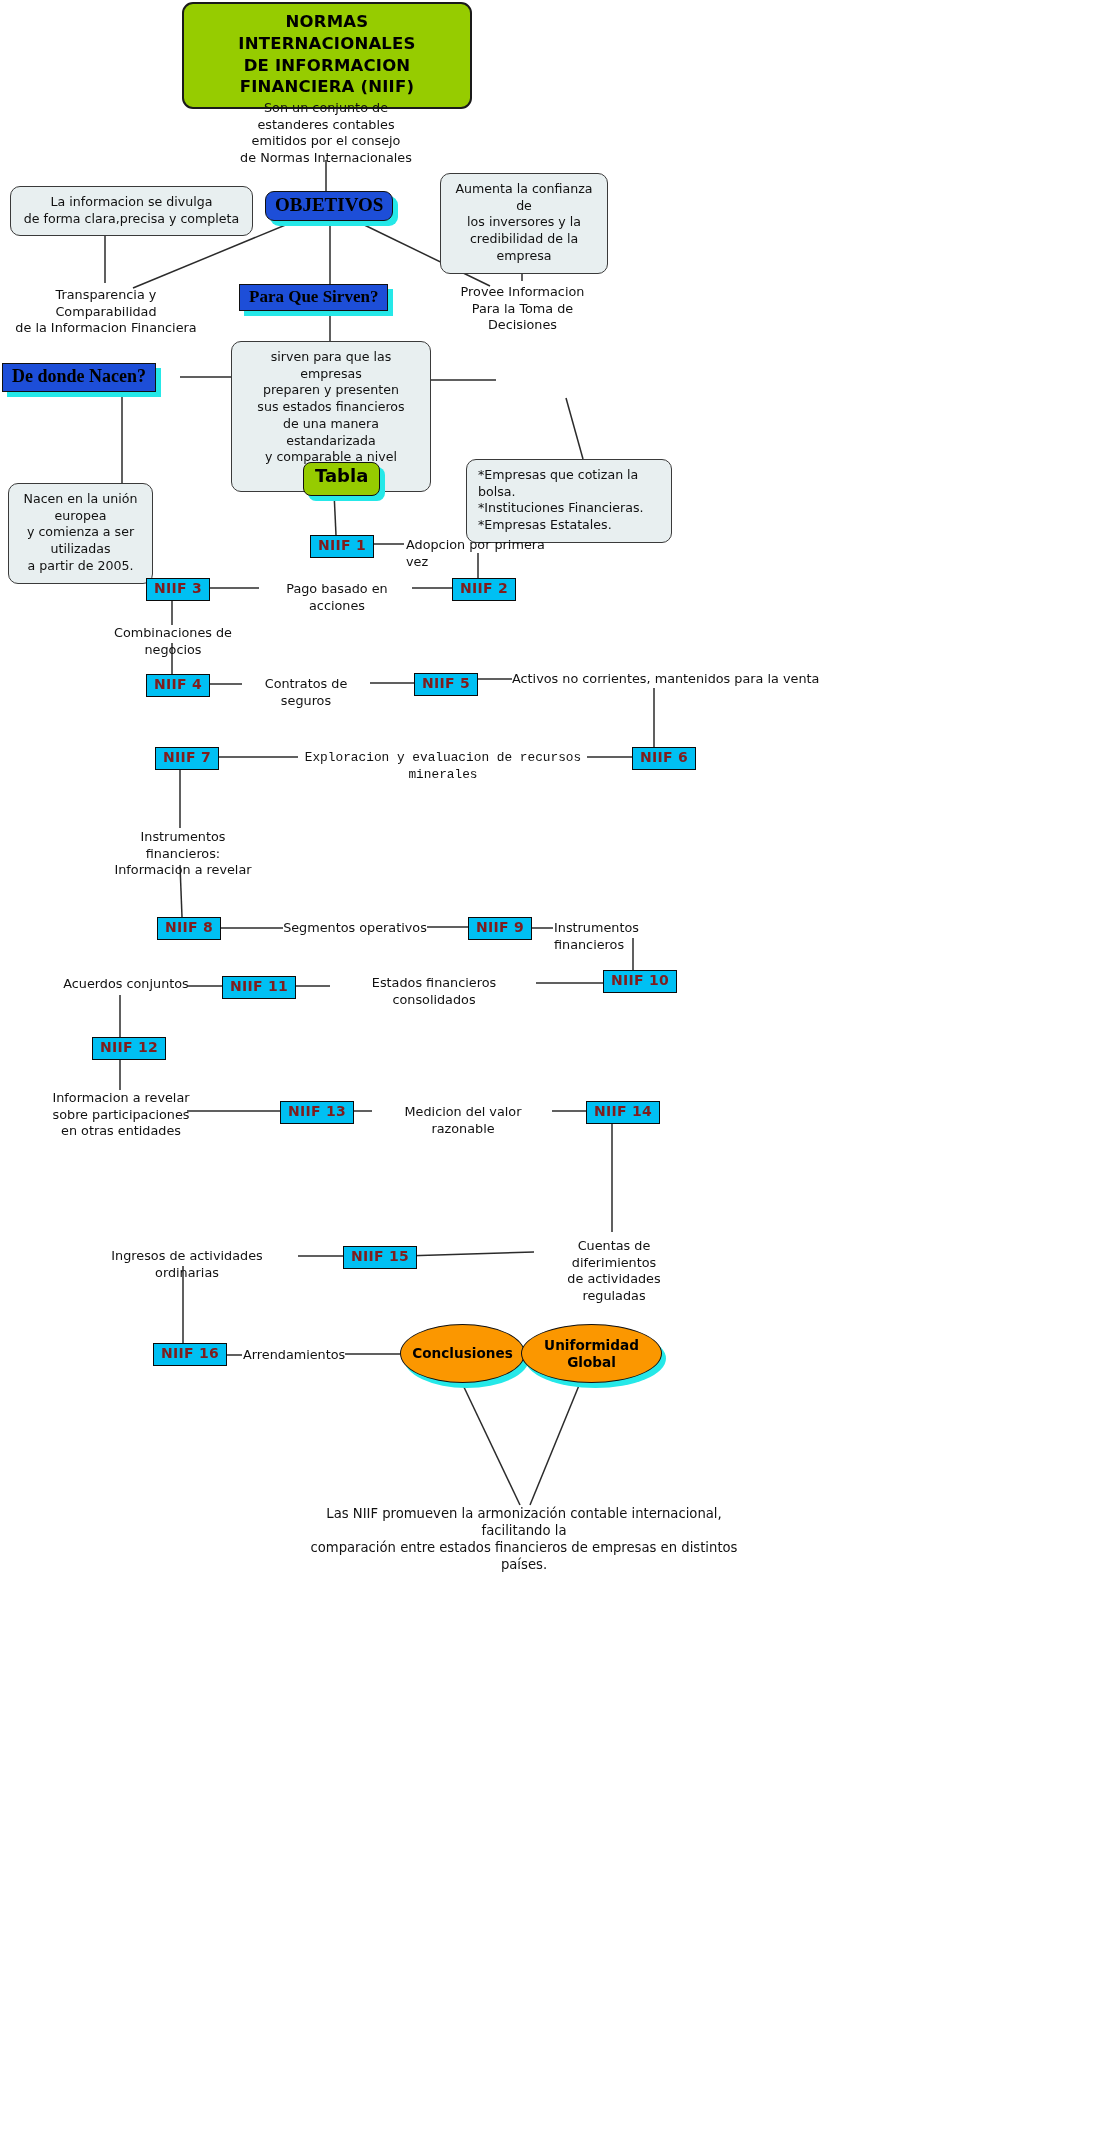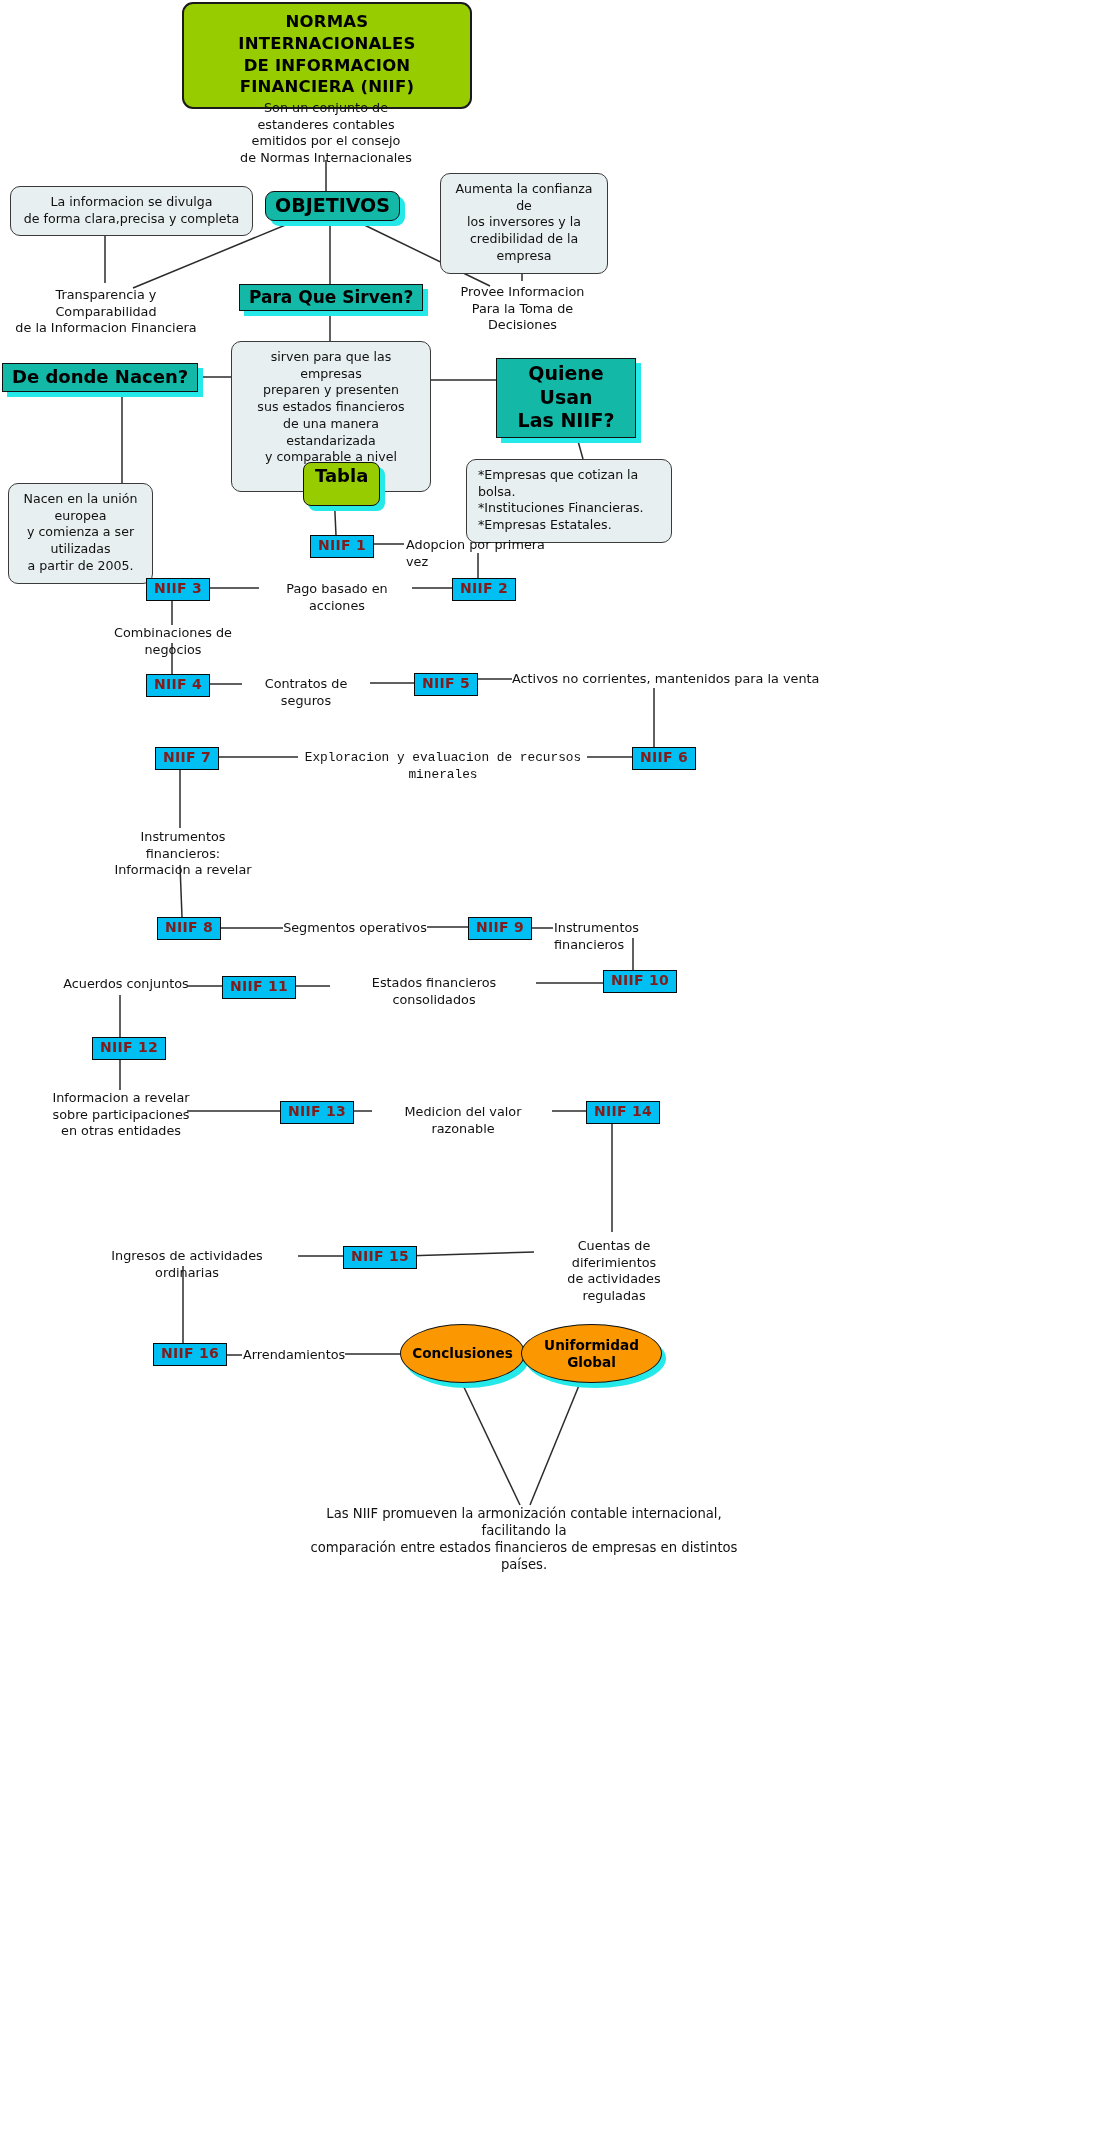--- a/index.html
+++ b/index.html
@@ -51,41 +51,42 @@
     border-radius: 10px;
     font-size: 12.6px;
     color: #111;
     padding: 7px 11px 8px 11px;
     line-height: 1.33;
   }
   .info-box.left-align { text-align: left; }
 
   
   .orange-node {
-    background: #14b8a6;
+    background: #1d4ed8;
     border: 1.6px solid #111;
     font-weight: bold;
     color: #000;
     padding: 2px 9px 3px 9px;
     font-size: 19px;
     box-shadow: 5px 5px 0 0 #25e8e8;
     line-height: 1.2;
+    font-family: Liberation Serif, serif;
   }
   .orange-node.rounded { border-radius: 9px; }
   .orange-node.two-line { font-size: 19px; line-height: 1.24; padding: 3px 10px 4px 10px; }
 
   
   .green-node {
     background: #96cc00;
     border: 1.6px solid #111;
     border-radius: 8px;
     font-weight: bold;
     color: #000;
     font-size: 18px;
-    padding: 2px 11px 19px 11px;
+    padding: 2px 11px 9px 11px;
     box-shadow: 5px 5px 0 0 #25e8e8;
   }
 
   
   .niif-node {
     background: #00c0f3;
     border: 1.8px solid #0a0a0a;
     font-weight: bold;
     font-size: 14px;
     color: #7f1d1d;
@@ -261,22 +262,20 @@
 sus estados financieros
 de una manera estandarizada
 y comparable a nivel mundial</div>
 
   <div class="node orange-node" style="left:2px; top:363px; font-size:18px;">De donde Nacen?</div>
 
   <div class="node info-box" style="left:8px; top:483px; width:145px; white-space:pre-line;">Nacen en la unión europea
 y comienza a ser utilizadas
 a partir de 2005.</div>
 
-  <div class="node orange-node two-line" style="left:496px; top:358px; width:140px; white-space:pre-line;">Quiene Usan
-Las NIIF?</div>
 
   <div class="node info-box left-align" style="left:466px; top:459px; width:206px; white-space:pre-line;">*Empresas que cotizan la bolsa.
 *Instituciones Financieras.
 *Empresas Estatales.</div>
 
   <div class="node green-node" style="left:303px; top:462px;">Tabla</div>
 
   <div class="node niif-node" style="left:310px; top:535px;">NIIF 1</div>
   <div class="node plain-label" style="left:406px; top:537px; width:160px; text-align:left;">Adopcion por primera vez</div>
 

